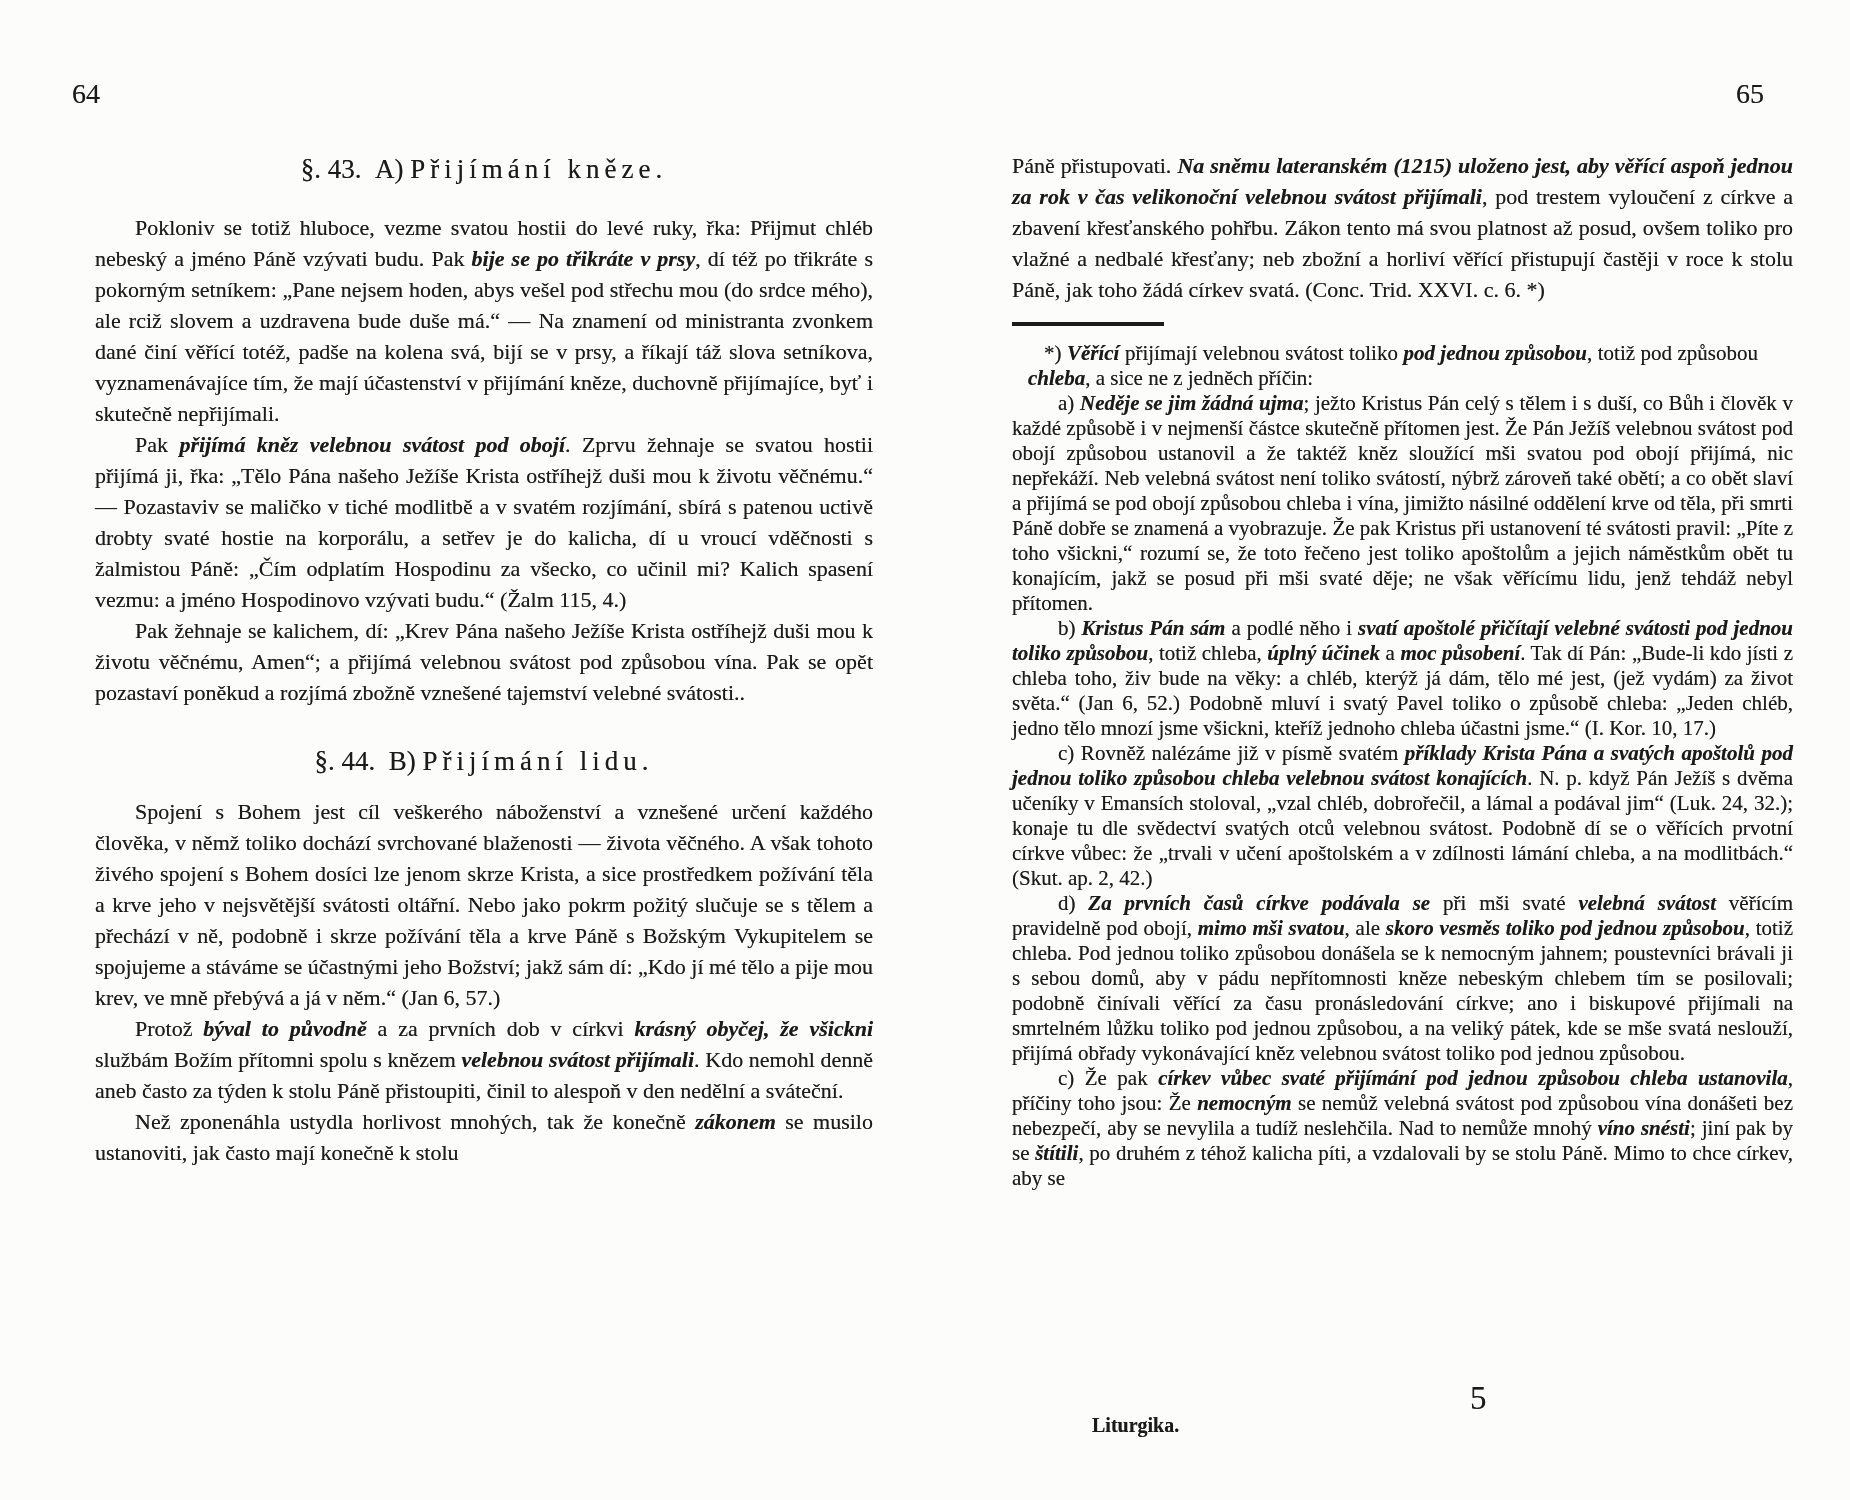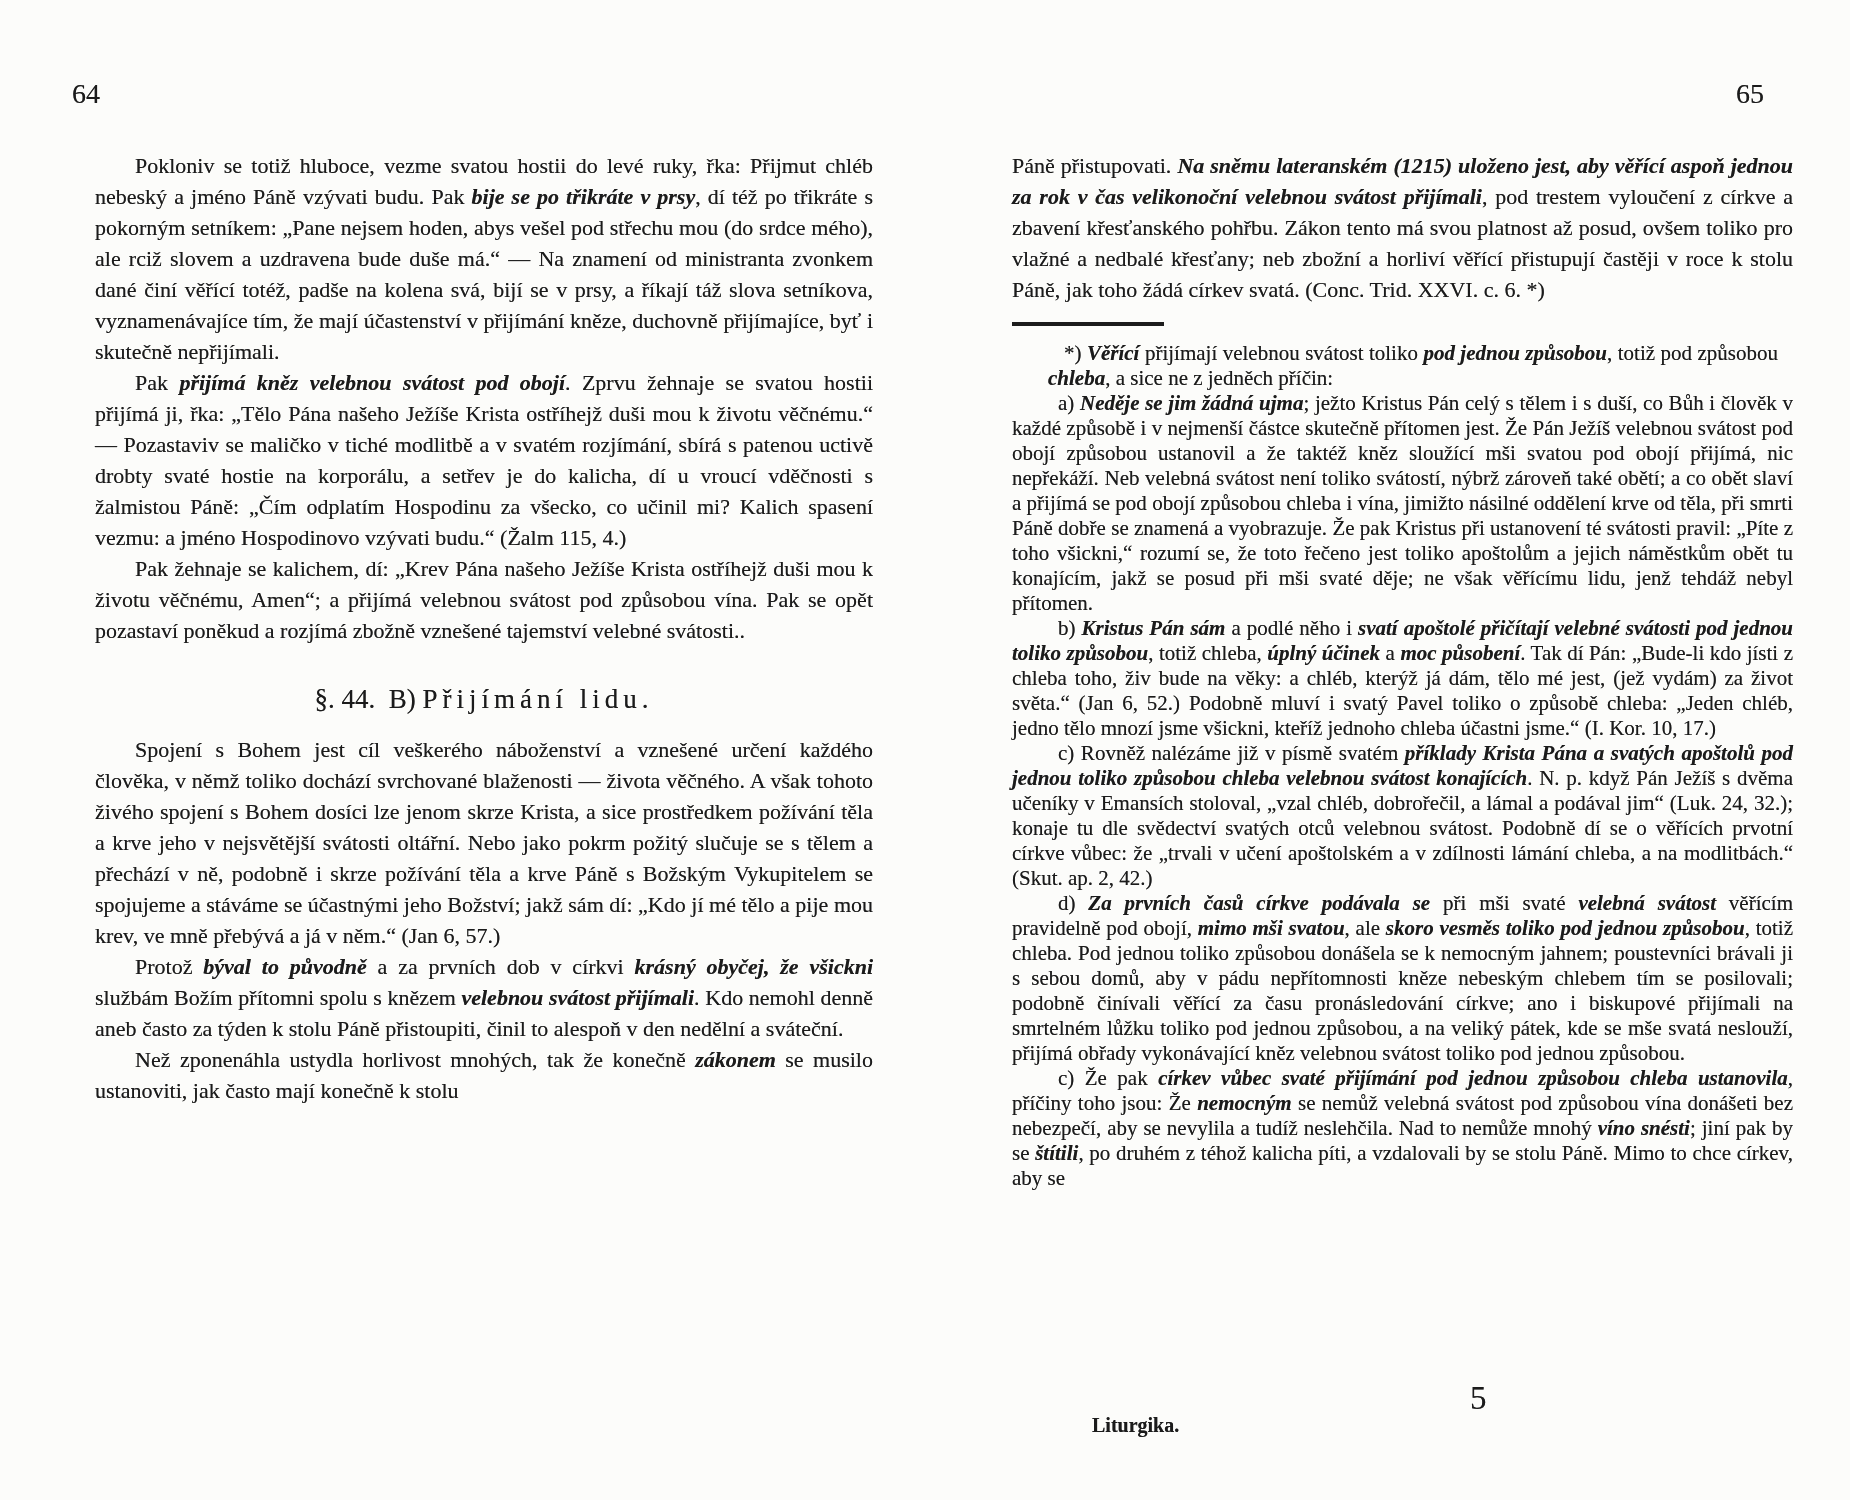--- a/index.html
+++ b/index.html
@@ -15,36 +15,37 @@
   .pagenum.right{left:1736px;top:78px;}
   .col{position:absolute;}
   .col-left{left:95px;top:150px;width:778px;}
   .col-right{left:1012px;top:150px;width:781px;}
   p.para{margin:0;font-size:22px;line-height:31px;text-align:justify;text-indent:40px;}
   p.para.noindent{text-indent:0;}
   p.heading{margin:4px 0 28px;text-align:center;font-size:27px;text-indent:0;line-height:30px;}
   p.heading:not(:first-child){margin-top:38px;margin-bottom:20px;}
   .fn-rule{width:152px;height:4px;background:#1c1c1c;margin:17px 0 15px;}
   p.fn-para{margin:0;font-size:21px;line-height:25px;text-align:justify;text-indent:46px;}
-  p.fn-para.intro{margin-left:36px;text-indent:16px;width:730px;}
+  p.fn-para.intro{margin-left:16px;text-indent:16px;width:730px;}
   .it{font-style:italic;font-weight:bold;}
   .sp{letter-spacing:5px;}
   .sig{position:absolute;left:1056px;top:1414px;font-size:20px;font-weight:bold;margin-left:36px;}
   .sheet{position:absolute;left:1470px;top:1380px;font-size:33px;}
 </style>
 </head>
 <body>
 
 <div class="spread">
 
   <div class="pagenum left">64</div>
 
   <div class="pagenum right">65</div>
 
   <div class="col col-left">
+      <p class="heading"><span>§. 43. A) </span><span class="sp">Přijímání kněze.</span></p>
       <p class="para"><span>Pokloniv se totiž hluboce, vezme svatou hostii do levé ruky, řka: Přijmut chléb nebeský a jméno Páně vzývati budu. Pak </span><span class="it">bije se po třikráte v prsy</span><span>, dí též po třikráte s pokorným setníkem: „Pane nejsem hoden, abys vešel pod střechu mou (do srdce mého), ale rciž slovem a uzdravena bude duše má.“ — Na znamení od ministranta zvonkem dané činí věřící totéž, padše na kolena svá, bijí se v prsy, a říkají táž slova setníkova, vyznamenávajíce tím, že mají účastenství v přijímání kněze, duchovně přijímajíce, byť i skutečně nepřijímali.</span></p>
       <p class="para"><span>Pak </span><span class="it">přijímá kněz velebnou svátost pod obojí</span><span>. Zprvu žehnaje se svatou hostii přijímá ji, řka: „Tělo Pána našeho Ježíše Krista ostříhejž duši mou k životu věčnému.“ — Pozastaviv se maličko v tiché modlitbě a v svatém rozjímání, sbírá s patenou uctivě drobty svaté hostie na korporálu, a setřev je do kalicha, dí u vroucí vděčnosti s žalmistou Páně: „Čím odplatím Hospodinu za všecko, co učinil mi? Kalich spasení vezmu: a jméno Hospodinovo vzývati budu.“ (Žalm 115, 4.)</span></p>
       <p class="para"><span>Pak žehnaje se kalichem, dí: „Krev Pána našeho Ježíše Krista ostříhejž duši mou k životu věčnému, Amen“; a přijímá velebnou svátost pod způsobou vína. Pak se opět pozastaví poněkud a rozjímá zbožně vznešené tajemství velebné svátosti..</span></p>
       <p class="heading"><span>§. 44. B) </span><span class="sp">Přijímání lidu.</span></p>
       <p class="para"><span>Spojení s Bohem jest cíl veškerého náboženství a vznešené určení každého člověka, v němž toliko dochází svrchované blaženosti — života věčného. A však tohoto živého spojení s Bohem dosíci lze jenom skrze Krista, a sice prostředkem požívání těla a krve jeho v nejsvětější svátosti oltářní. Nebo jako pokrm požitý slučuje se s tělem a přechází v ně, podobně i skrze požívání těla a krve Páně s Božským Vykupitelem se spojujeme a stáváme se účastnými jeho Božství; jakž sám dí: „Kdo jí mé tělo a pije mou krev, ve mně přebývá a já v něm.“ (Jan 6, 57.)</span></p>
       <p class="para"><span>Protož </span><span class="it">býval to původně</span><span> a za prvních dob v církvi </span><span class="it">krásný obyčej, že všickni</span><span> službám Božím přítomni spolu s knězem </span><span class="it">velebnou svátost přijímali</span><span>. Kdo nemohl denně aneb často za týden k stolu Páně přistoupiti, činil to alespoň v den nedělní a sváteční.</span></p>
       <p class="para"><span>Než zponenáhla ustydla horlivost mnohých, tak že konečně </span><span class="it">zákonem</span><span> se musilo ustanoviti, jak často mají konečně k stolu</span></p>
     </div>
 
   <div class="col col-right">

